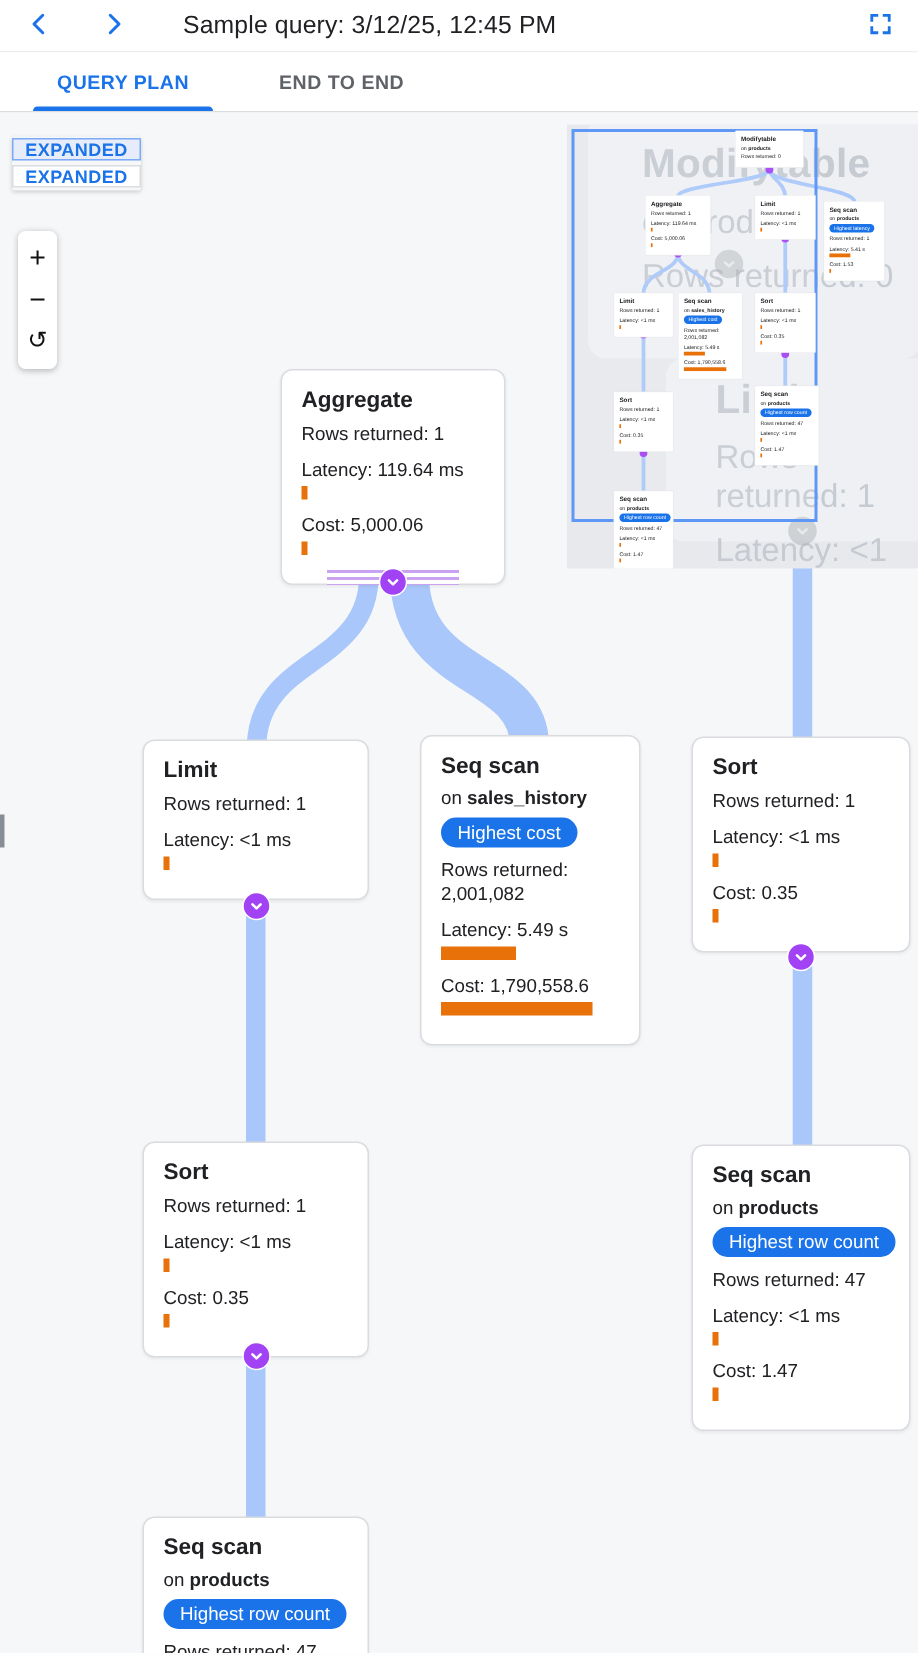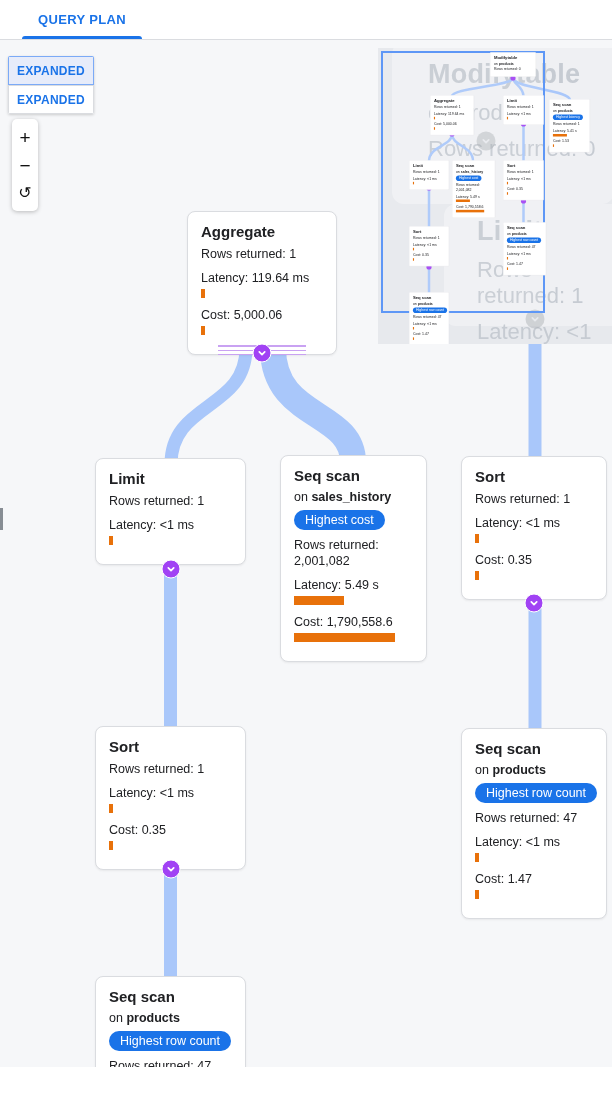--- a/index.html
+++ b/index.html
@@ -36,21 +36,21 @@
   .qnode-group { margin-bottom:9px; }
   .qnode-group .qnode-row { margin-bottom:0; }
   .qbar { height:9px; background:#e8710a; margin-top:3px; }
   .collapse-btn { position:absolute; width:19px; height:19px; border-radius:50%; background:#a142f4; border:1.5px solid #fff; display:flex; align-items:center; justify-content:center; cursor:pointer; z-index:4; transform:translate(-50%,-50%); }
   .collapse-btn svg { width:13px; height:13px; }
   .stripes { position:absolute; height:10px; z-index:3;
     background:repeating-linear-gradient(180deg,#c9a2f2 0 1.8px, rgba(255,255,255,.92) 1.8px 4.6px); }
 
   
   .view-toggle { position:absolute; left:8px; top:16px; z-index:6; width:86px; box-shadow:0 1px 3px rgba(0,0,0,.18); border-radius:2px; overflow:hidden; }
-  .toggle-btn { width:100%; height:29px; font-size:12px; font-weight:700; letter-spacing:.3px; color:#1a73e8; background:#fff; border:1px solid #dadce0; cursor:pointer; font-family:inherit; }
+  .toggle-btn { width:100%; height:15px; font-size:12px; font-weight:700; letter-spacing:.3px; color:#1a73e8; background:#fff; border:1px solid #dadce0; cursor:pointer; font-family:inherit; }
   .toggle-btn.selected { background:#e7ecfa; border:1px solid #7baaf7; }
   .zoom-panel { position:absolute; left:12px; top:79px; z-index:6; width:26px; background:#fff; border-radius:5px; box-shadow:0 1px 4px rgba(0,0,0,.25); display:flex; flex-direction:column; align-items:center; padding:4px 0; }
   .zoom-btn { width:26px; height:28px; background:none; border:none; font-size:19px; color:#111; cursor:pointer; line-height:1; font-family:inherit; }
   .zoom-btn.reset { font-size:16px; }
   .drag-handle { position:absolute; left:0px; top:468px; width:3px; height:22px; background:#878d94; z-index:6; }
 
   
   .minimap { position:absolute; left:378px; top:8px; width:234px; height:296px; background:#e7e9ed; z-index:5; overflow:hidden; }
   .ghost-layer { position:absolute; inset:0; color:#c6cbd2; }
   .ghost-card { position:absolute; background:rgba(255,255,255,.34); border-radius:12px; }
@@ -61,23 +61,48 @@
   .mini-svg { position:absolute; left:0; top:0; }
   .mini-node-wrap { position:absolute; }
   .mini-node-wrap .qnode { border-radius:3px; box-shadow:none; }
   .viewport-rect { position:absolute; left:3px; top:3px; width:164px; height:262px; border:2.5px solid #5e97f6; background:rgba(255,255,255,.08); cursor:move; }
 </style>
 </head>
 <body>
 
 <div class="app">
 
+  <div class="header">
+    <button class="nav-btn">
+      <span>
+        <svg width="20" height="20" viewBox="0 0 24 24">
+            <path d="M15 5l-7 7 7 7" fill="none" stroke="#1a73e8" stroke-width="2.4" stroke-linecap="round" stroke-linejoin="round"></path>
+          </svg>
+      </span>
+    </button>
+    <button class="nav-btn">
+      <span>
+        <svg width="20" height="20" viewBox="0 0 24 24">
+            <path d="M9 5l7 7-7 7" fill="none" stroke="#1a73e8" stroke-width="2.4" stroke-linecap="round" stroke-linejoin="round"></path>
+          </svg>
+      </span>
+    </button>
+    <div class="header-title">Sample query: 3/12/25, 12:45 PM</div>
+    <button class="fullscreen-btn">
+      <span>
+        <svg width="18" height="18" viewBox="0 0 24 24" fill="#1a73e8">
+            <path d="M3 3h7v2.5H5.5V10H3V3zm11 0h7v7h-2.5V5.5H14V3zM3 14h2.5v4.5H10V21H3v-7zm15.5 0H21v7h-7v-2.5h4.5V14z"></path>
+          </svg>
+      </span>
+    </button>
+  </div>
 
   <div class="tabbar">
     <div class="tab active">QUERY PLAN</div>
+    <div class="tab">END TO END</div>
   </div>
 
   <div class="canvas">
     <svg class="edges-svg" id="edges-svg" width="612" height="1027">
         <path d="M 246 308 C 246 370 171 362 171 424" fill="none" stroke="#a9c7fa" stroke-width="13"></path>
         <path d="M 273 308 C 273 380 353 370 353 422" fill="none" stroke="#a9c7fa" stroke-width="26"></path>
         <path d="M 535 303 L 535 422" fill="none" stroke="#a9c7fa" stroke-width="13"></path>
         <path d="M 535 566 L 535 694" fill="none" stroke="#a9c7fa" stroke-width="13"></path>
         <path d="M 170.5 528 L 170.5 692" fill="none" stroke="#a9c7fa" stroke-width="13"></path>
         <path d="M 170.5 826 L 170.5 942" fill="none" stroke="#a9c7fa" stroke-width="13"></path>

